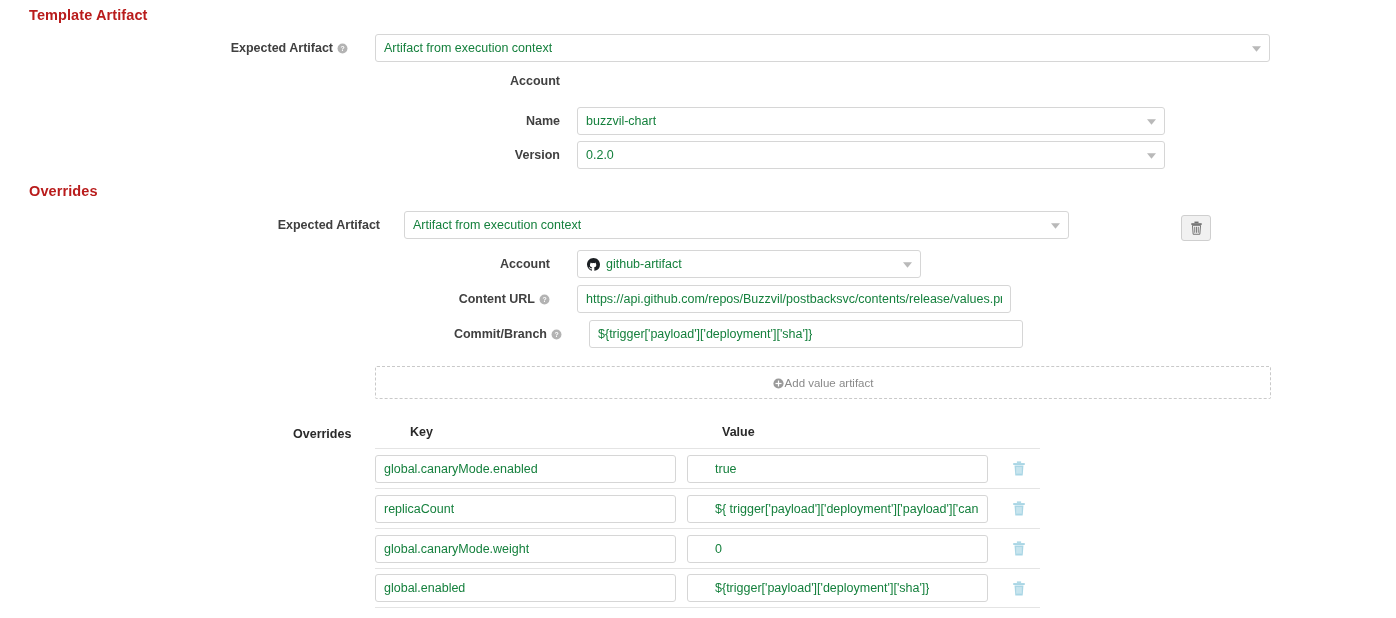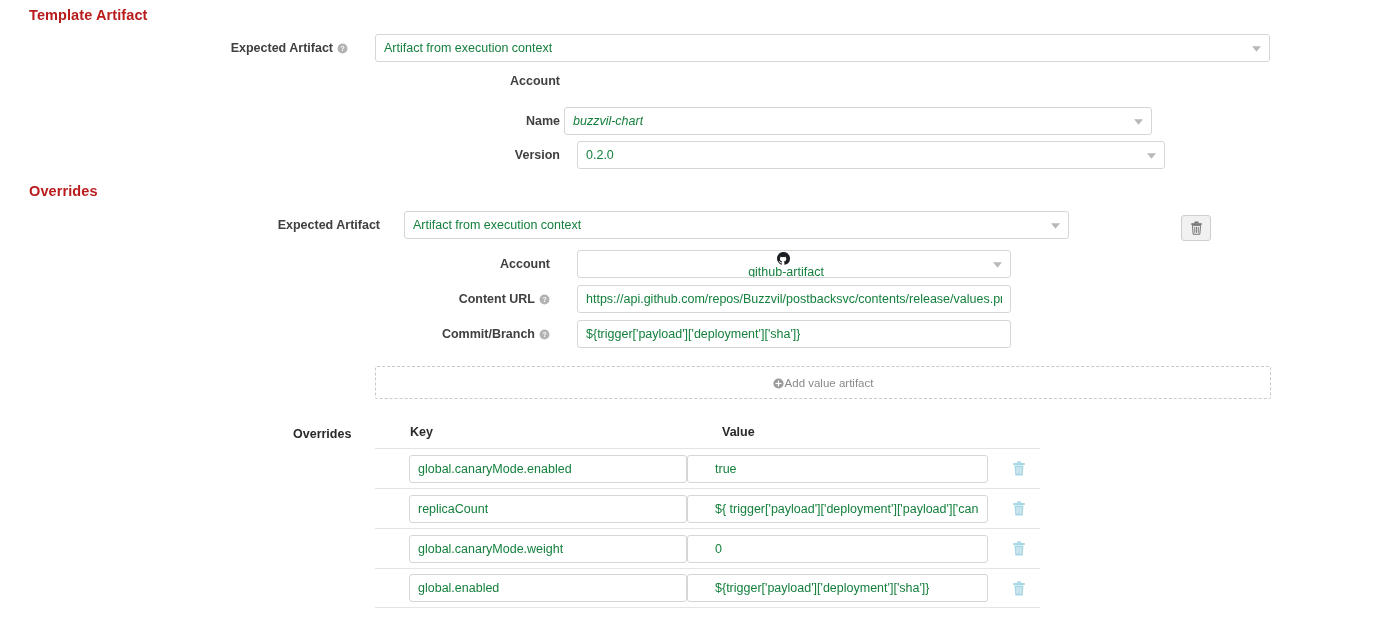--- a/index.html
+++ b/index.html
@@ -164,21 +164,21 @@
   #overrides-table .th-val { width: 312px; }
   #overrides-table .tr {
     display: flex;
     align-items: center;
     border-top: 1px solid #e4e4e4;
     height: 40px;
     box-sizing: border-box;
   }
   #overrides-table .tr.last { border-bottom: 1px solid #e4e4e4; }
   #overrides-table .cell-key { width: 312px; padding-right: 0px; }
-  #overrides-table .cell-key .field { width: 278px; margin-left: 34px; }
+  #overrides-table .cell-key .field { width: 301px; }
   #overrides-table .cell-val { width: 312px; }
   #overrides-table .cell-val .field { width: 301px; padding-left: 27px; }
   #overrides-table .cell-del {
     width: 40px;
     display: flex;
     align-items: center;
     justify-content: center;
   }
   .trash-sm { width: 14px; height: 15px; display: block; cursor: pointer; }
 
@@ -215,21 +215,21 @@
     </span>
   </div>
 </div>
 
 <div class="row" style="left:430px; top:74px;">
   <div class="lbl" style="width:130px;">Account</div>
 </div>
 
 <div class="row" style="left:430px; top:107px;">
   <div class="lbl" style="width:130px;">Name</div>
-  <div class="field sel" style="width:588px; margin-left:4px;font-style:italic;">
+  <div class="field sel" style="width:588px; margin-left:17px;">
     <span class="val">buzzvil-chart</span>
     <span class="caret">
       <svg viewBox="0 0 10 6" width="9" height="6">
           <path d="M0 0 L10 0 L5 6 Z" fill="#b9b9b9"></path>
         </svg>
     </span>
   </div>
 </div>
 
 <div class="row" style="left:430px; top:141px;">
@@ -266,21 +266,21 @@
       <path d="M3 5.2 H13 L12.1 16.2 H3.9 Z" fill="none" stroke="#707070" stroke-width="1.2"></path>
       <rect x="5.3" y="7" width="1.1" height="7.4" fill="#707070"></rect>
       <rect x="7.45" y="7" width="1.1" height="7.4" fill="#707070"></rect>
       <rect x="9.6" y="7" width="1.1" height="7.4" fill="#707070"></rect>
     </svg>
   </span>
 </div>
 
 <div class="row" style="left:400px; top:250px;">
   <div class="lbl" style="width:150px;">Account</div>
-  <div class="field sel" style="width:434px; margin-left:27px;flex-direction:column;">
+  <div class="field sel" style="width:344px; margin-left:27px;">
     <span class="icon-inline">
       <svg viewBox="0 0 16 16" width="13" height="13">
         <path fill="#1b1f23" d="M8 0C3.58 0 0 3.58 0 8c0 3.54 2.29 6.53 5.47 7.59.4.07.55-.17.55-.38 0-.19-.01-.82-.01-1.49-2.01.37-2.53-.49-2.69-.94-.09-.23-.48-.94-.82-1.13-.28-.15-.68-.52-.01-.53.63-.01 1.08.58 1.23.82.72 1.21 1.87.87 2.33.66.07-.52.28-.87.51-1.07-1.78-.2-2.92-.88-2.92-2.9 0-.58.21-1.06.55-1.43-.05-.14-.24-.69.05-1.44 0 0 .57-.18 1.87.69a5.2 5.2 0 0 1 1.42-.19c.48 0 .97.06 1.42.19 1.3-.88 1.87-.69 1.87-.69.29.75.1 1.3.05 1.44.34.37.55.85.55 1.43 0 2.03-1.15 2.7-2.93 2.9.3.26.57.77.57 1.56 0 1.13-.01 2.03-.01 2.31 0 .21.15.46.55.38A8.01 8.01 0 0 0 16 8c0-4.42-3.58-8-8-8z"></path>
       </svg>
     </span>
     <span class="val">github-artifact</span>
     <span class="caret">
       <svg viewBox="0 0 10 6" width="9" height="6">
           <path d="M0 0 L10 0 L5 6 Z" fill="#b9b9b9"></path>
         </svg>
@@ -296,21 +296,21 @@
           <circle cx="8" cy="8" r="7.2" fill="#b3b3b3"></circle>
           <text x="8" y="11.6" font-size="10" font-family="Liberation Sans, sans-serif" font-weight="bold" fill="#ffffff" text-anchor="middle">?</text>
         </svg>
     </span>
   </div>
   <div class="field" style="width:434px; margin-left:27px;">
     <span class="val">https://api.github.com/repos/Buzzvil/postbacksvc/contents/release/values.pro</span>
   </div>
 </div>
 
-<div class="row" style="left:400px; top:320px;">
+<div class="row" style="left:412px; top:320px;">
   <div class="lbl" style="width:150px;">
     <span>Commit/Branch</span>
     <span class="help-icon">
       <svg viewBox="0 0 16 16" width="11" height="11">
           <circle cx="8" cy="8" r="7.2" fill="#b3b3b3"></circle>
           <text x="8" y="11.6" font-size="10" font-family="Liberation Sans, sans-serif" font-weight="bold" fill="#ffffff" text-anchor="middle">?</text>
         </svg>
     </span>
   </div>
   <div class="field" style="width:434px; margin-left:27px;">

